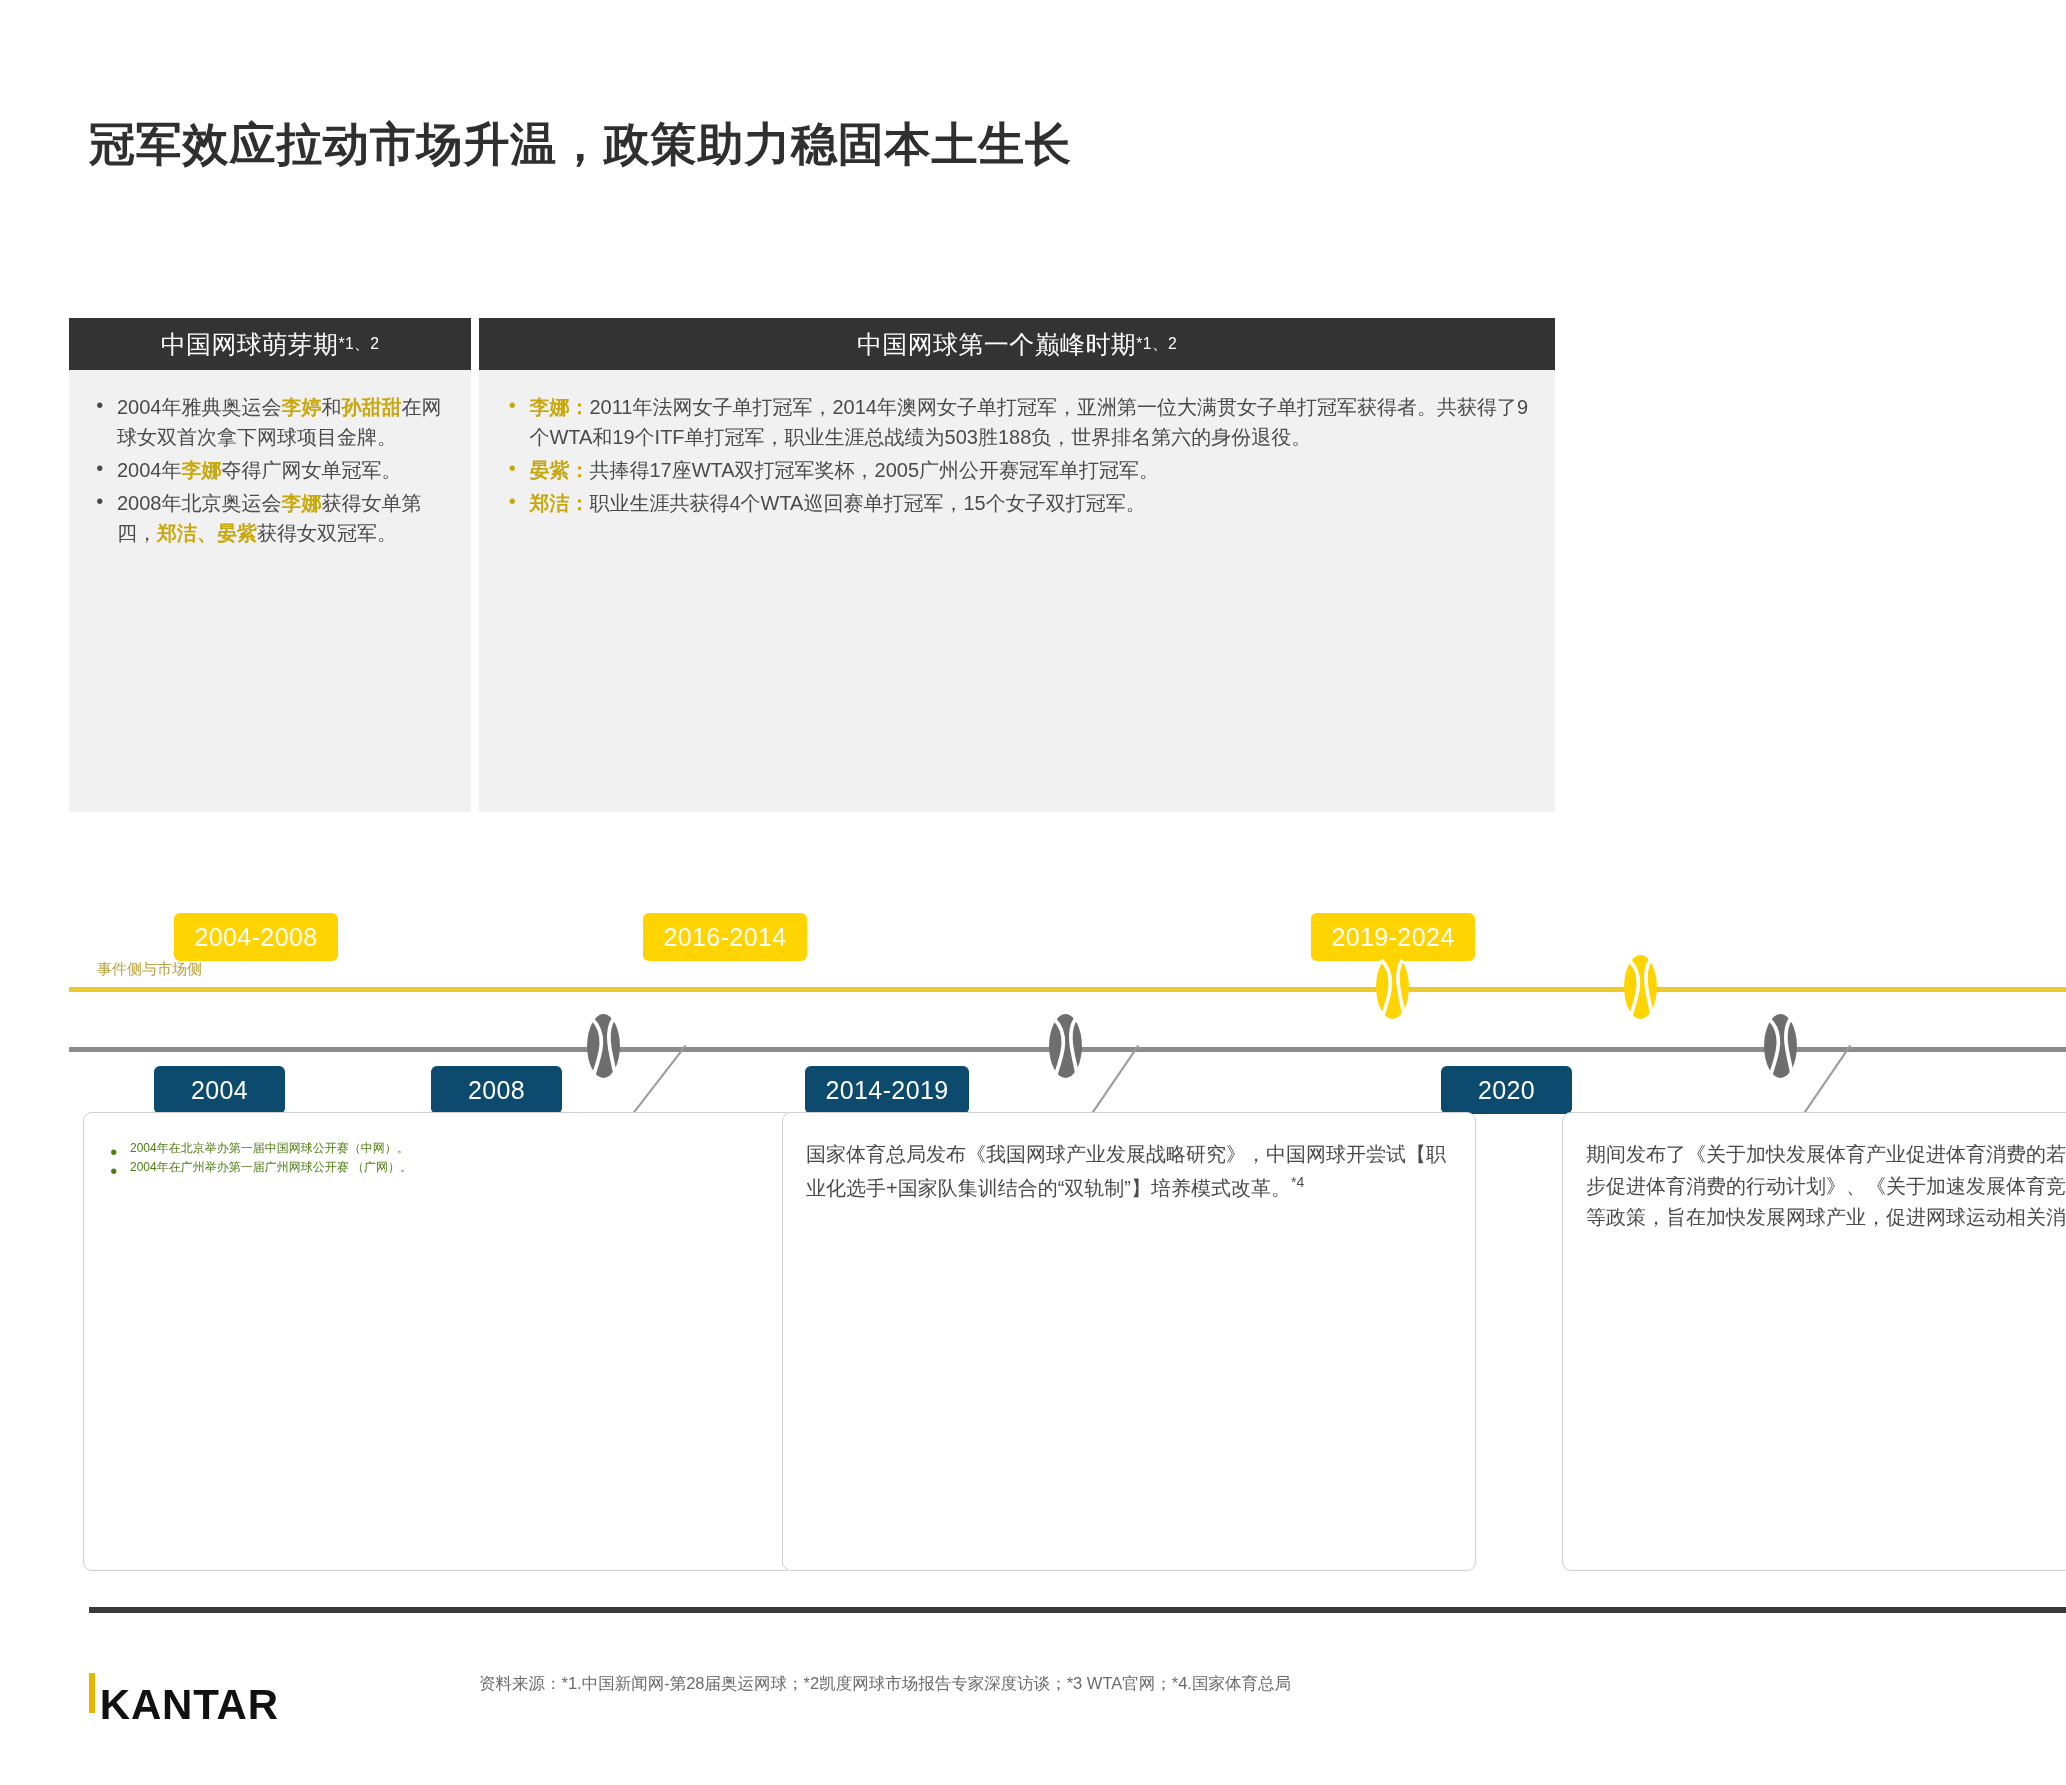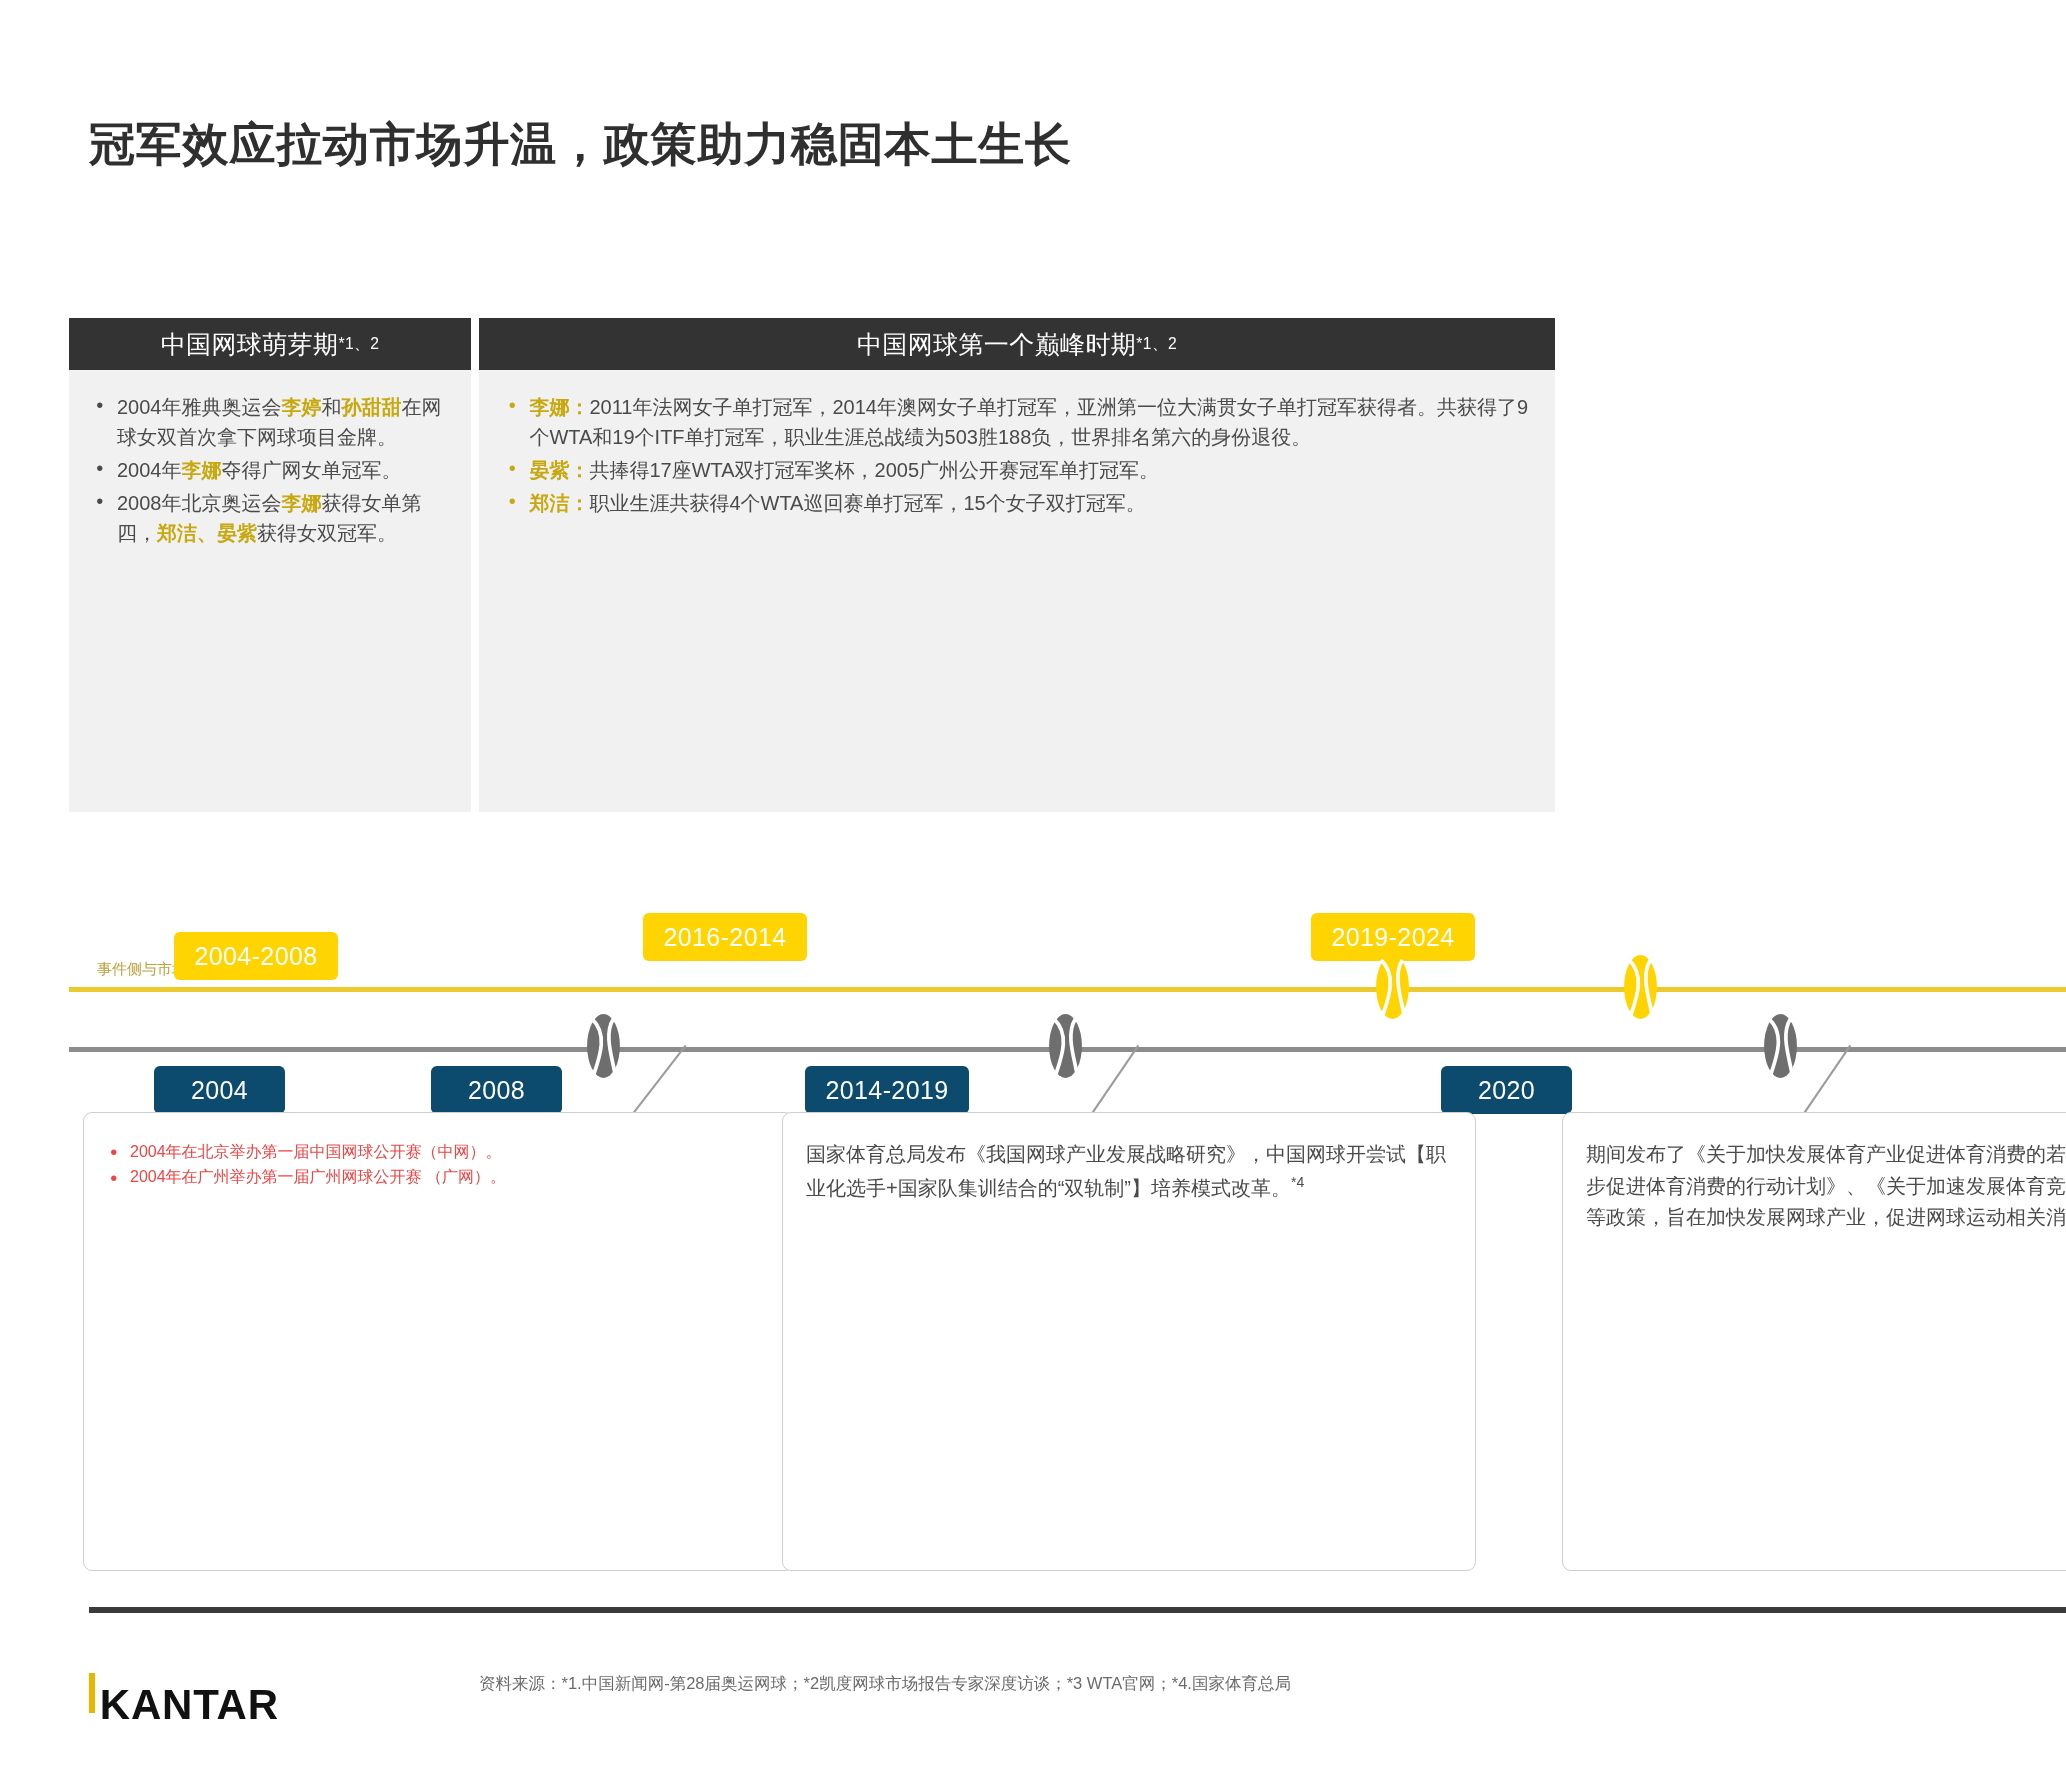--- a/index.html
+++ b/index.html
@@ -84,21 +84,21 @@
   
   .bcards { position: absolute; left: 0; top: 1112px; width: 3174px; height: 459px; }
   .bcard {
     position: absolute; top: 0; height: 459px;
     background: #ffffff; border: 1.2px solid #cfcfcf; border-radius: 9px;
     padding: 26px 23px;
   }
   .bcard ul { list-style: none; }
   .bcard li {
     position: relative; padding-left: 23px;
-    font-size: 16px; line-height: 1.58; color: #ef4444;
+    font-size: 12px; line-height: 1.58; color: #4d7c0f;
   }
   .bcard li::before {
     content: "•"; position: absolute; left: 3.3px; top: -1.7px; font-size: 20px;
   }
   .bcard p { font-size: 20px; line-height: 1.58; color: #4a4a4a; }
   .bcard p sup, .bcard li sup { font-size: 14px; }
 
   #bcard-1 { left: 83px; width: 711px; }
   #bcard-2 { left: 782px; width: 694px; }
   #bcard-3 { left: 1562px; width: 760px; }
@@ -159,21 +159,21 @@
     </div>
 
   </div>
 
   <div class="tl">
     <div class="tl-line-y"></div>
     <div class="tl-line-g"></div>
     <div class="tl-label" id="tl-label-event">事件侧与市场侧</div>
     <div class="tl-label" id="tl-label-policy">政策侧</div>
     <div id="tl-dynamic">
-        <div class="pill y" style="left: 174px; width: 164px; margin-top: 19px;">2004-2008</div>
+        <div class="pill y" style="left: 174px; width: 164px;">2004-2008</div>
         <div class="pill y" style="left: 643px; width: 164px;">2016-2014</div>
         <div class="pill y" style="left: 1311px; width: 164px;">2019-2024</div>
         <div class="pill g" style="left: 154px; width: 131px;">2004</div>
         <div class="pill g" style="left: 431px; width: 131px;">2008</div>
         <div class="pill g" style="left: 805px; width: 164px;">2014-2019</div>
         <div class="pill g" style="left: 1441px; width: 131px;">2020</div>
         <div class="ball y" style="left: 1372px;"><svg viewBox="0 0 100 160" width="41" height="66">
             <ellipse cx="50" cy="80" rx="40" ry="78" fill="#ffd400"></ellipse>
             <path d="M22,14 C62,52 40,108 26,150" stroke="#fff" stroke-width="9" fill="none"></path>
             <path d="M74,14 C50,52 72,110 78,148" stroke="#fff" stroke-width="9" fill="none"></path>

